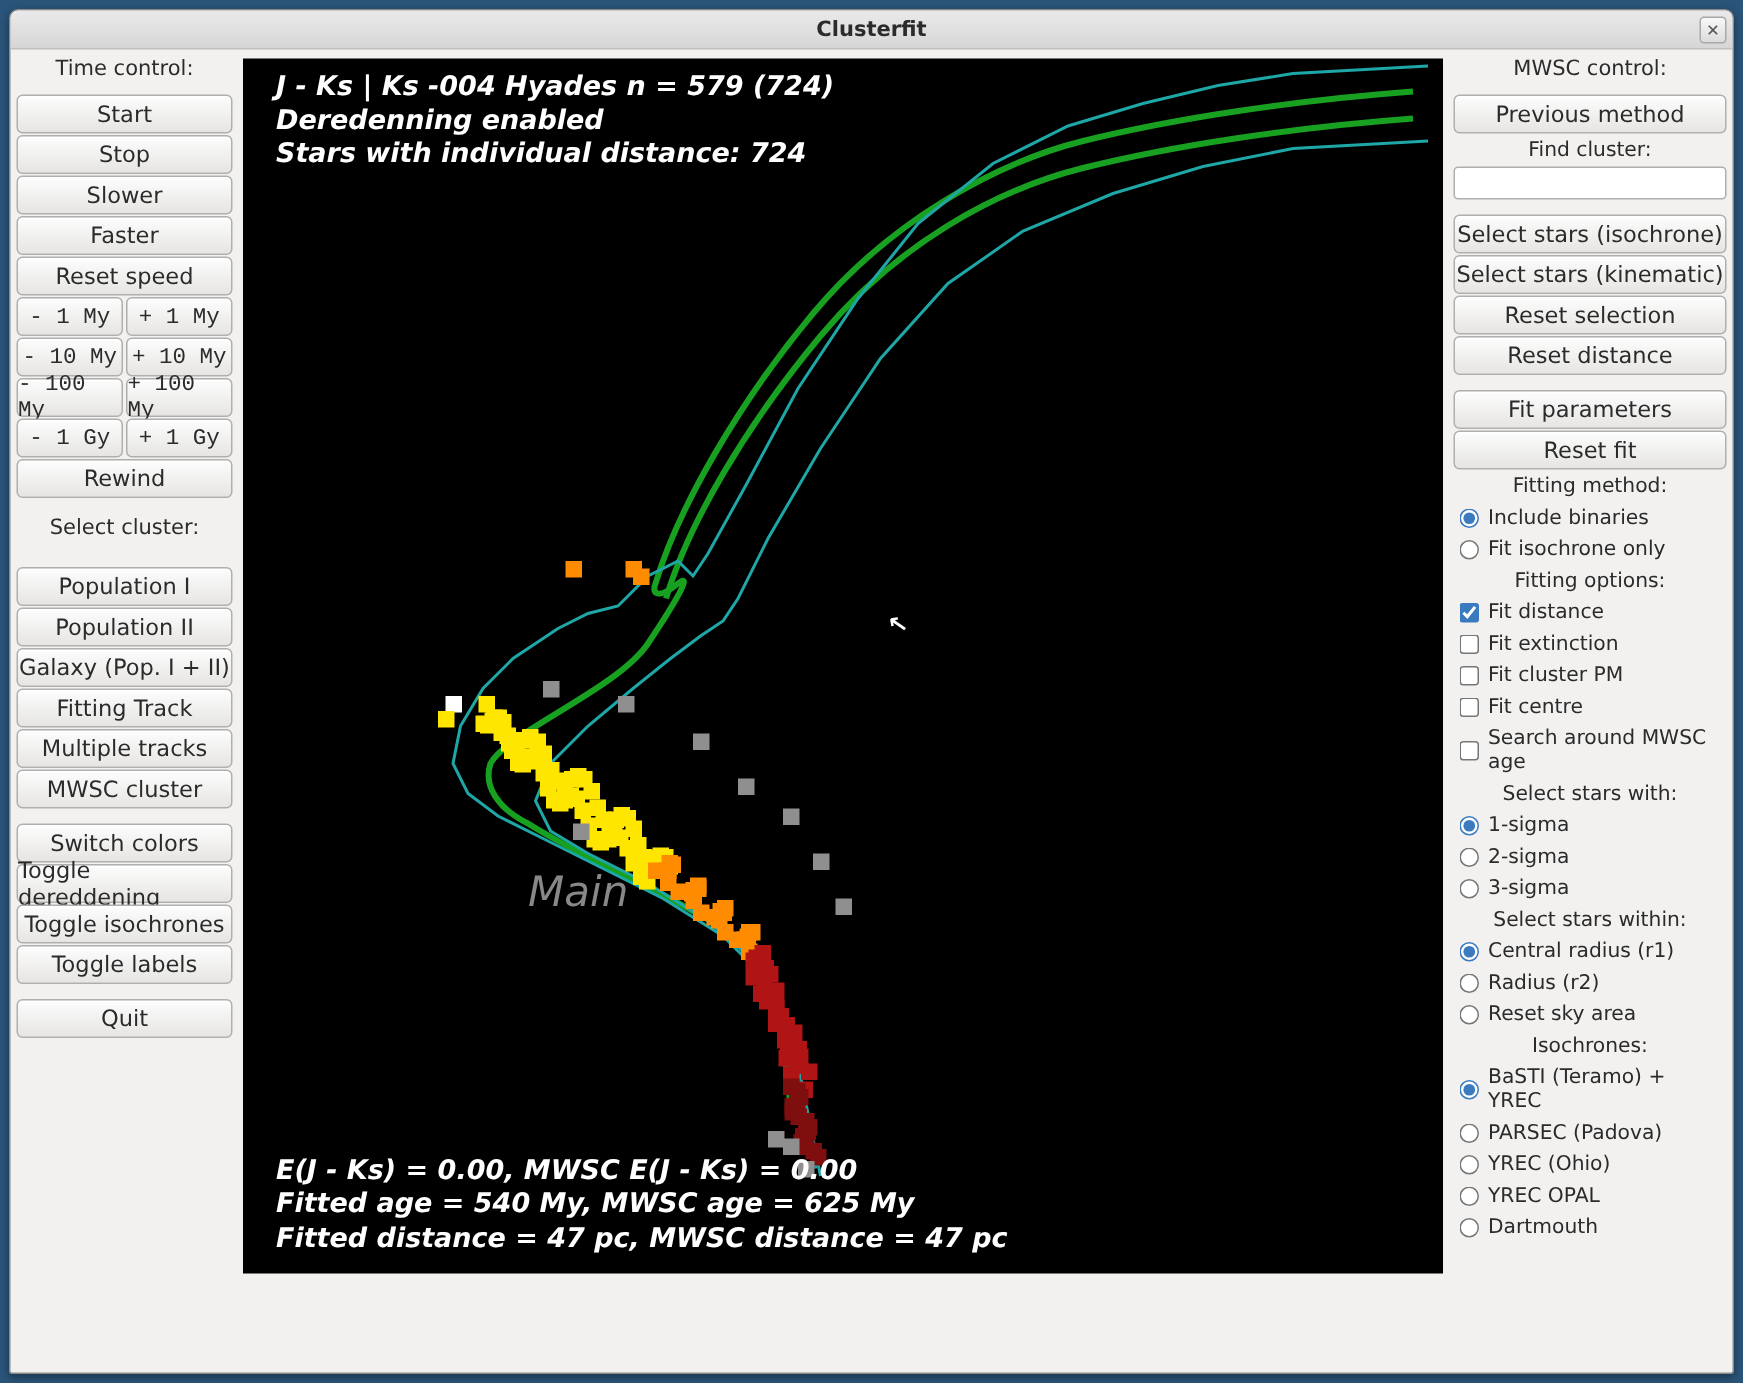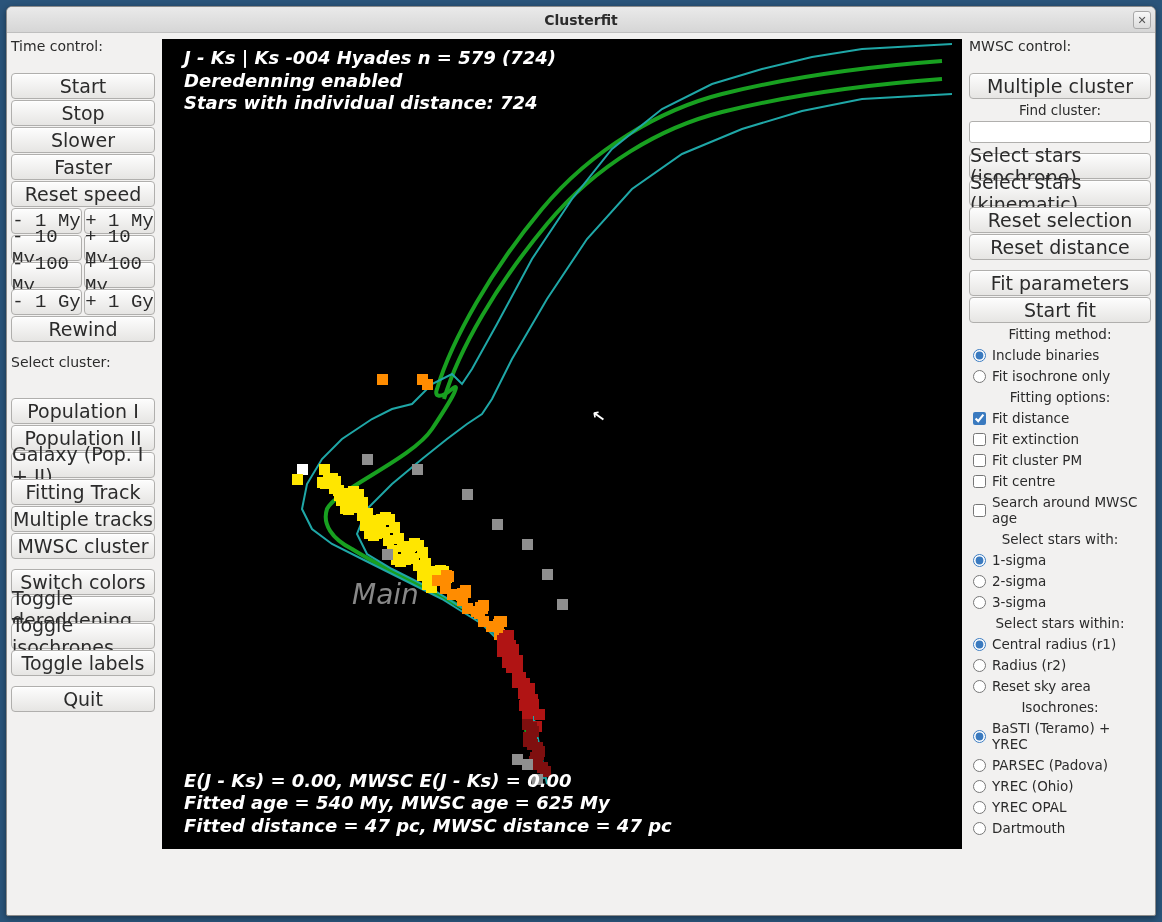--- a/index.html
+++ b/index.html
@@ -18,26 +18,26 @@
   }
   .close-btn {
     position: absolute; right: 4px; top: 4px; width: 18px; height: 18px;
     background: linear-gradient(#f8f8f8,#dcdcdc); border:1px solid #a8a8a8;
     border-radius: 3px; display:flex;align-items:center;justify-content:center;
     font-size:11px; color:#555; cursor:pointer;
   }
   .content { flex:1; display:flex; }
   .left-panel { width: 152px; padding: 3px 4px; display:flex; flex-direction:column; gap:1px; }
   .right-panel { width: 190px; padding: 3px 4px; display:flex; flex-direction:column; gap:1px; }
-  .heading { text-align:left; font-size:14px; color:#2b2b2b; padding: 2px 0 18px; }
+  .heading { text-align:center; font-size:14px; color:#2b2b2b; padding: 2px 0 8px; }
   .btn {
     background: linear-gradient(#fdfdfd,#e6e5e3);
     border:1px solid #b0afad; border-radius:4px;
     height:26px; display:flex; align-items:center; justify-content:center;
-    font-size:19px; color:#2b2b2b; cursor:pointer;
+    font-size:15px; color:#2b2b2b; cursor:pointer;
     box-shadow: inset 0 1px 0 #fff;
   }
   .btn-row { display:flex; gap:2px; }
   .btn-row .btn { flex:1;font-family:Liberation Mono, monospace; }
   .spacer { height: 8px; }
   .canvas-wrap { flex:1; display:flex; align-items:flex-start; justify-content:center; padding: 6px 2px; }
   .canvas {
     width: 800px; height: 810px; background:#000000; position:relative;
     color:#fff; font-weight:bold; font-size:18px;
     font-family: "DejaVu Sans", sans-serif;
@@ -288,31 +288,31 @@
         <div class="overlay-text-bottom">
           <div>E(J - Ks) = 0.00, MWSC E(J - Ks) = 0.00</div>
           <div>Fitted age = 540 My, MWSC age = 625 My</div>
           <div>Fitted distance = 47 pc, MWSC distance = 47 pc</div>
         </div>
       </div>
     </div>
 
     <div class="right-panel">
       <div class="heading">MWSC control:</div>
-      <div class="btn">Multiple cluster</div>
+      <div class="btn">Previous method</div>
       <div class="section-label">Find cluster:</div>
       <input class="input-thin" style="">
       <div class="spacer"></div>
       <div class="btn">Select stars (isochrone)</div>
       <div class="btn">Select stars (kinematic)</div>
       <div class="btn">Reset selection</div>
       <div class="btn">Reset distance</div>
       <div class="spacer"></div>
       <div class="btn">Fit parameters</div>
-      <div class="btn">Start fit</div>
+      <div class="btn">Reset fit</div>
 
       <div class="section-label">Fitting method:</div>
       <label class="opt">
           <input type="radio" name="fm" checked="" style="">
           <span>Include binaries</span>
         </label>
       <label class="opt">
           <input type="radio" name="fm" style="">
           <span>Fit isochrone only</span>
         </label>

